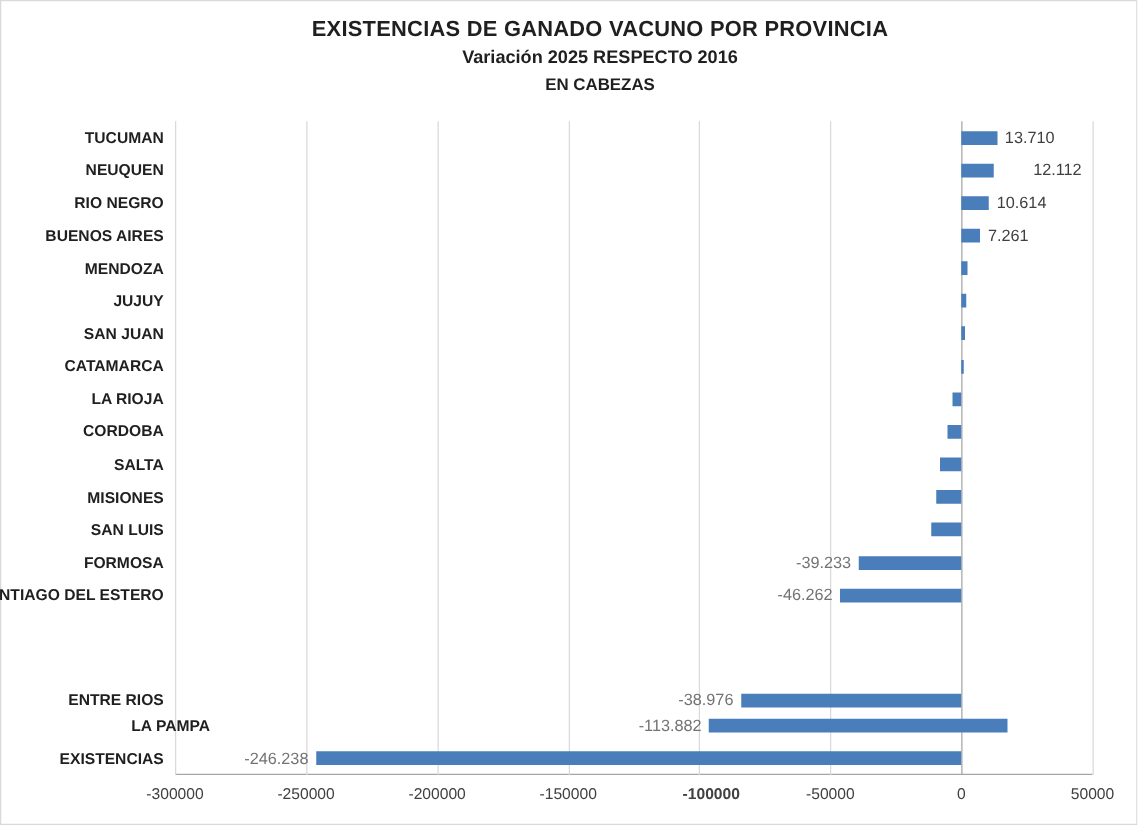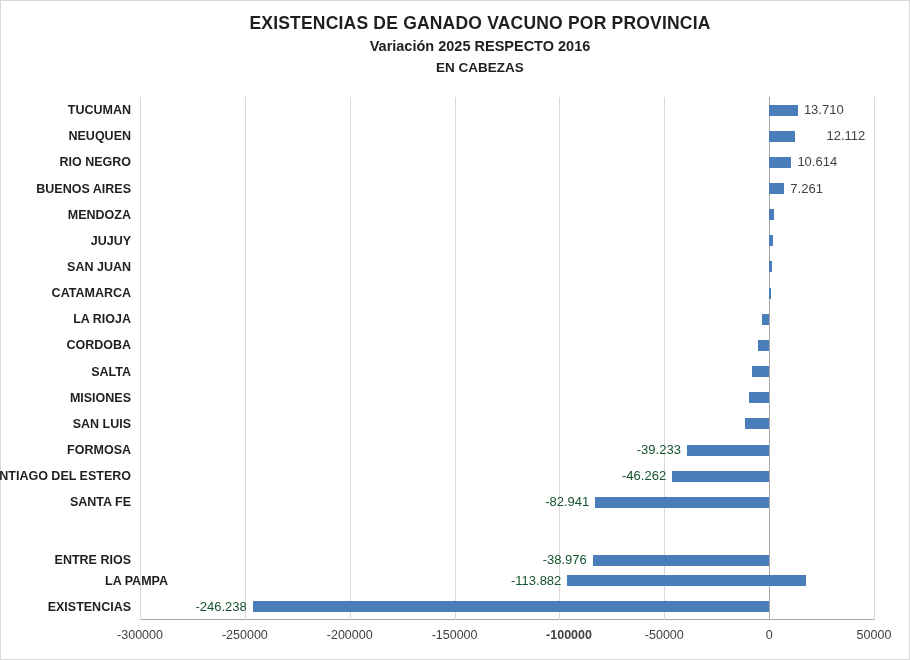--- a/index.html
+++ b/index.html
@@ -97,21 +97,21 @@
   .bar {
     position: absolute;
     background: #4a7ebb;
     height: 11px;
   }
   .val-label {
     position: absolute;
     white-space: nowrap;
     font-size: 13px;
     line-height: 1;
-    color: #14532d;
+    color: #737373;
   }
   .val-label.pos {
     color: #404040;
   }
   
   .xtick {
     position: absolute;
     top: 627px;
     font-size: 12.5px;
     color: #404040;
@@ -199,25 +199,20 @@
       <div class="row" style="top: 339.95px; height: 26.15px;">
         <div class="cat-label" style="top: 7.075px;">FORMOSA</div>
         <div class="bar" style="left: 546.866px; width: 82.2772px; top: 7.575px; background: rgb(74, 126, 187);"></div>
         <div class="val-label" style="top: 6.075px; right: 193.134px;">-39.233</div>
       </div>
       <div class="row" style="top: 366.1px; height: 26.15px;">
         <div class="cat-label" style="top: 7.075px;">SANTIAGO DEL ESTERO</div>
         <div class="bar" style="left: 532.125px; width: 97.018px; top: 7.575px; background: rgb(74, 126, 187);"></div>
         <div class="val-label" style="top: 6.075px; right: 207.875px;">-46.262</div>
       </div>
-      <div class="row" style="top: 392.25px; height: 26.15px;">
-        <div class="cat-label" style="top: 7.075px;">SANTA FE</div>
-        <div class="bar" style="left: 455.204px; width: 173.939px; top: 7.575px; background: rgb(74, 126, 187);"></div>
-        <div class="val-label" style="top: 6.075px; right: 284.796px;">-82.941</div>
-      </div>
       <div class="row" style="top: 418.4px; height: 26.15px; margin-top: 32px;">
         <div class="cat-label" style="top: 7.075px;">ENTRE RIOS</div>
         <div class="bar" style="left: 452.748px; width: 176.395px; top: 7.575px; background: rgb(74, 126, 187);"></div>
         <div class="val-label" style="top: 6.075px; right: 287.252px;">-38.976</div>
       </div>
       <div class="row" style="top: 470.7px; height: 26.15px; margin-left: 37px;">
         <div class="cat-label" style="top: 7.075px;">LA PAMPA</div>
         <div class="bar" style="left: 390.316px; width: 238.827px; top: 7.575px; background: rgb(74, 126, 187);"></div>
         <div class="val-label" style="top: 6.075px; right: 349.684px;">-113.882</div>
       </div>

